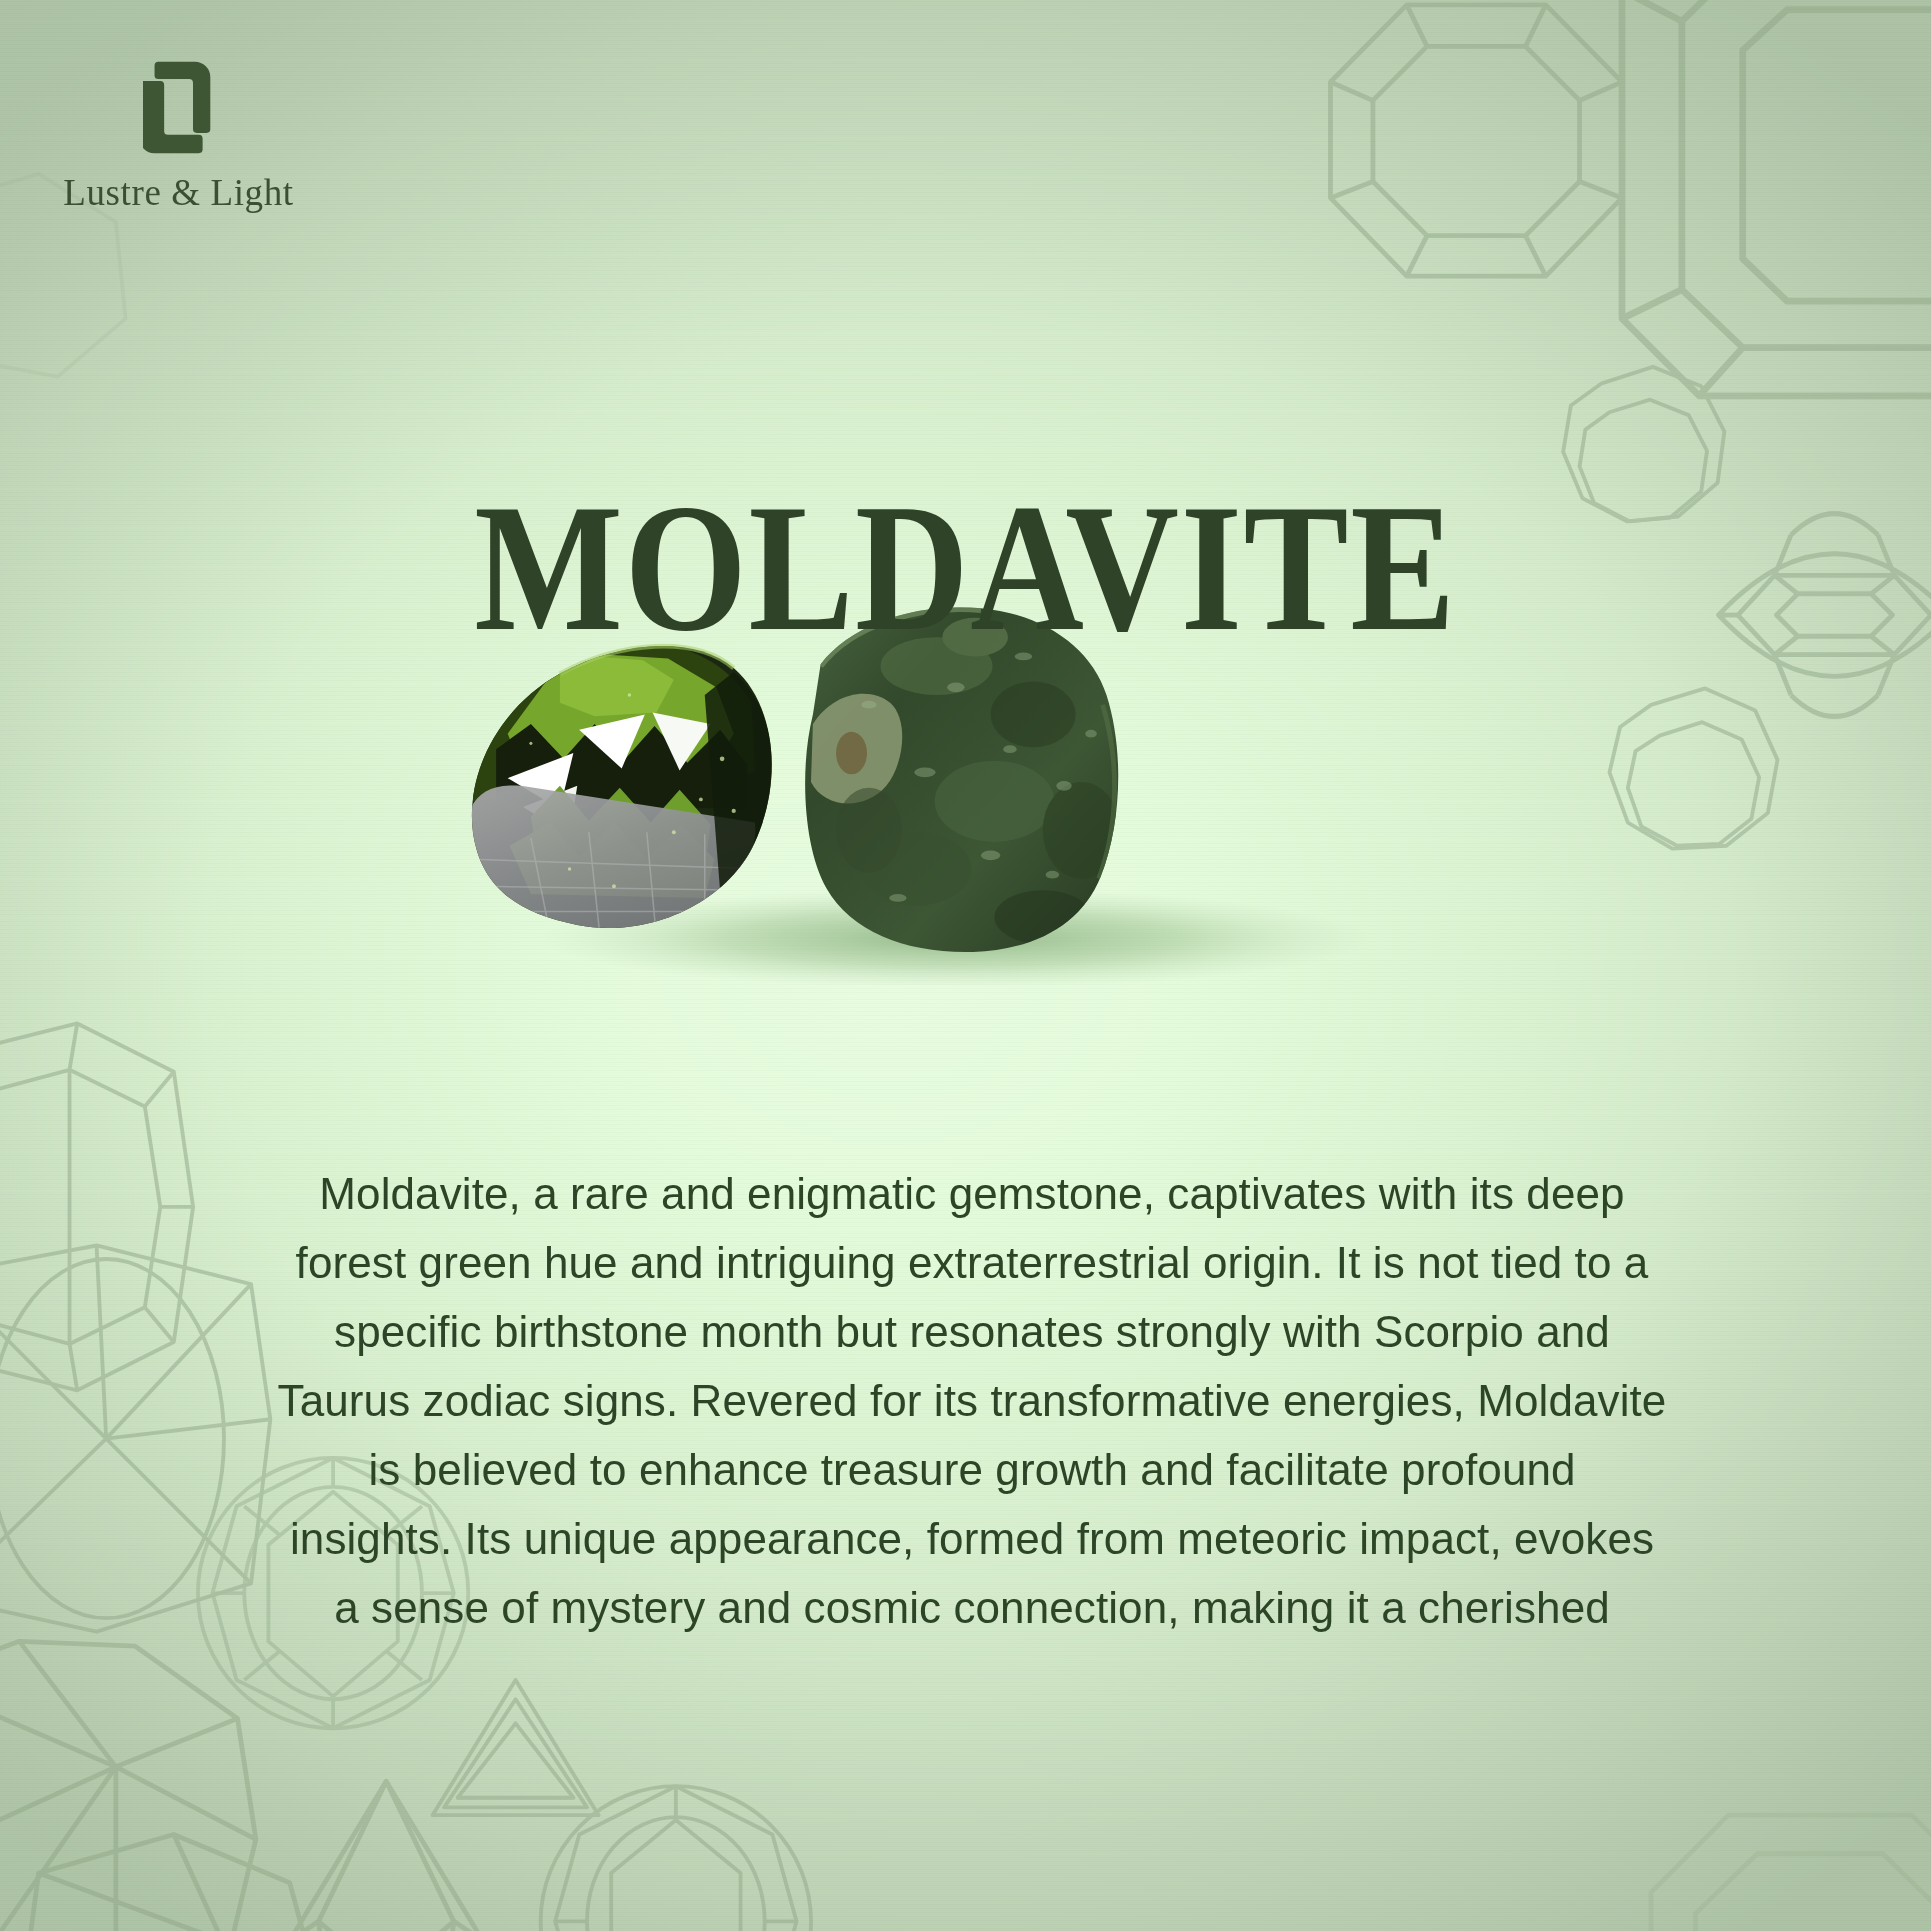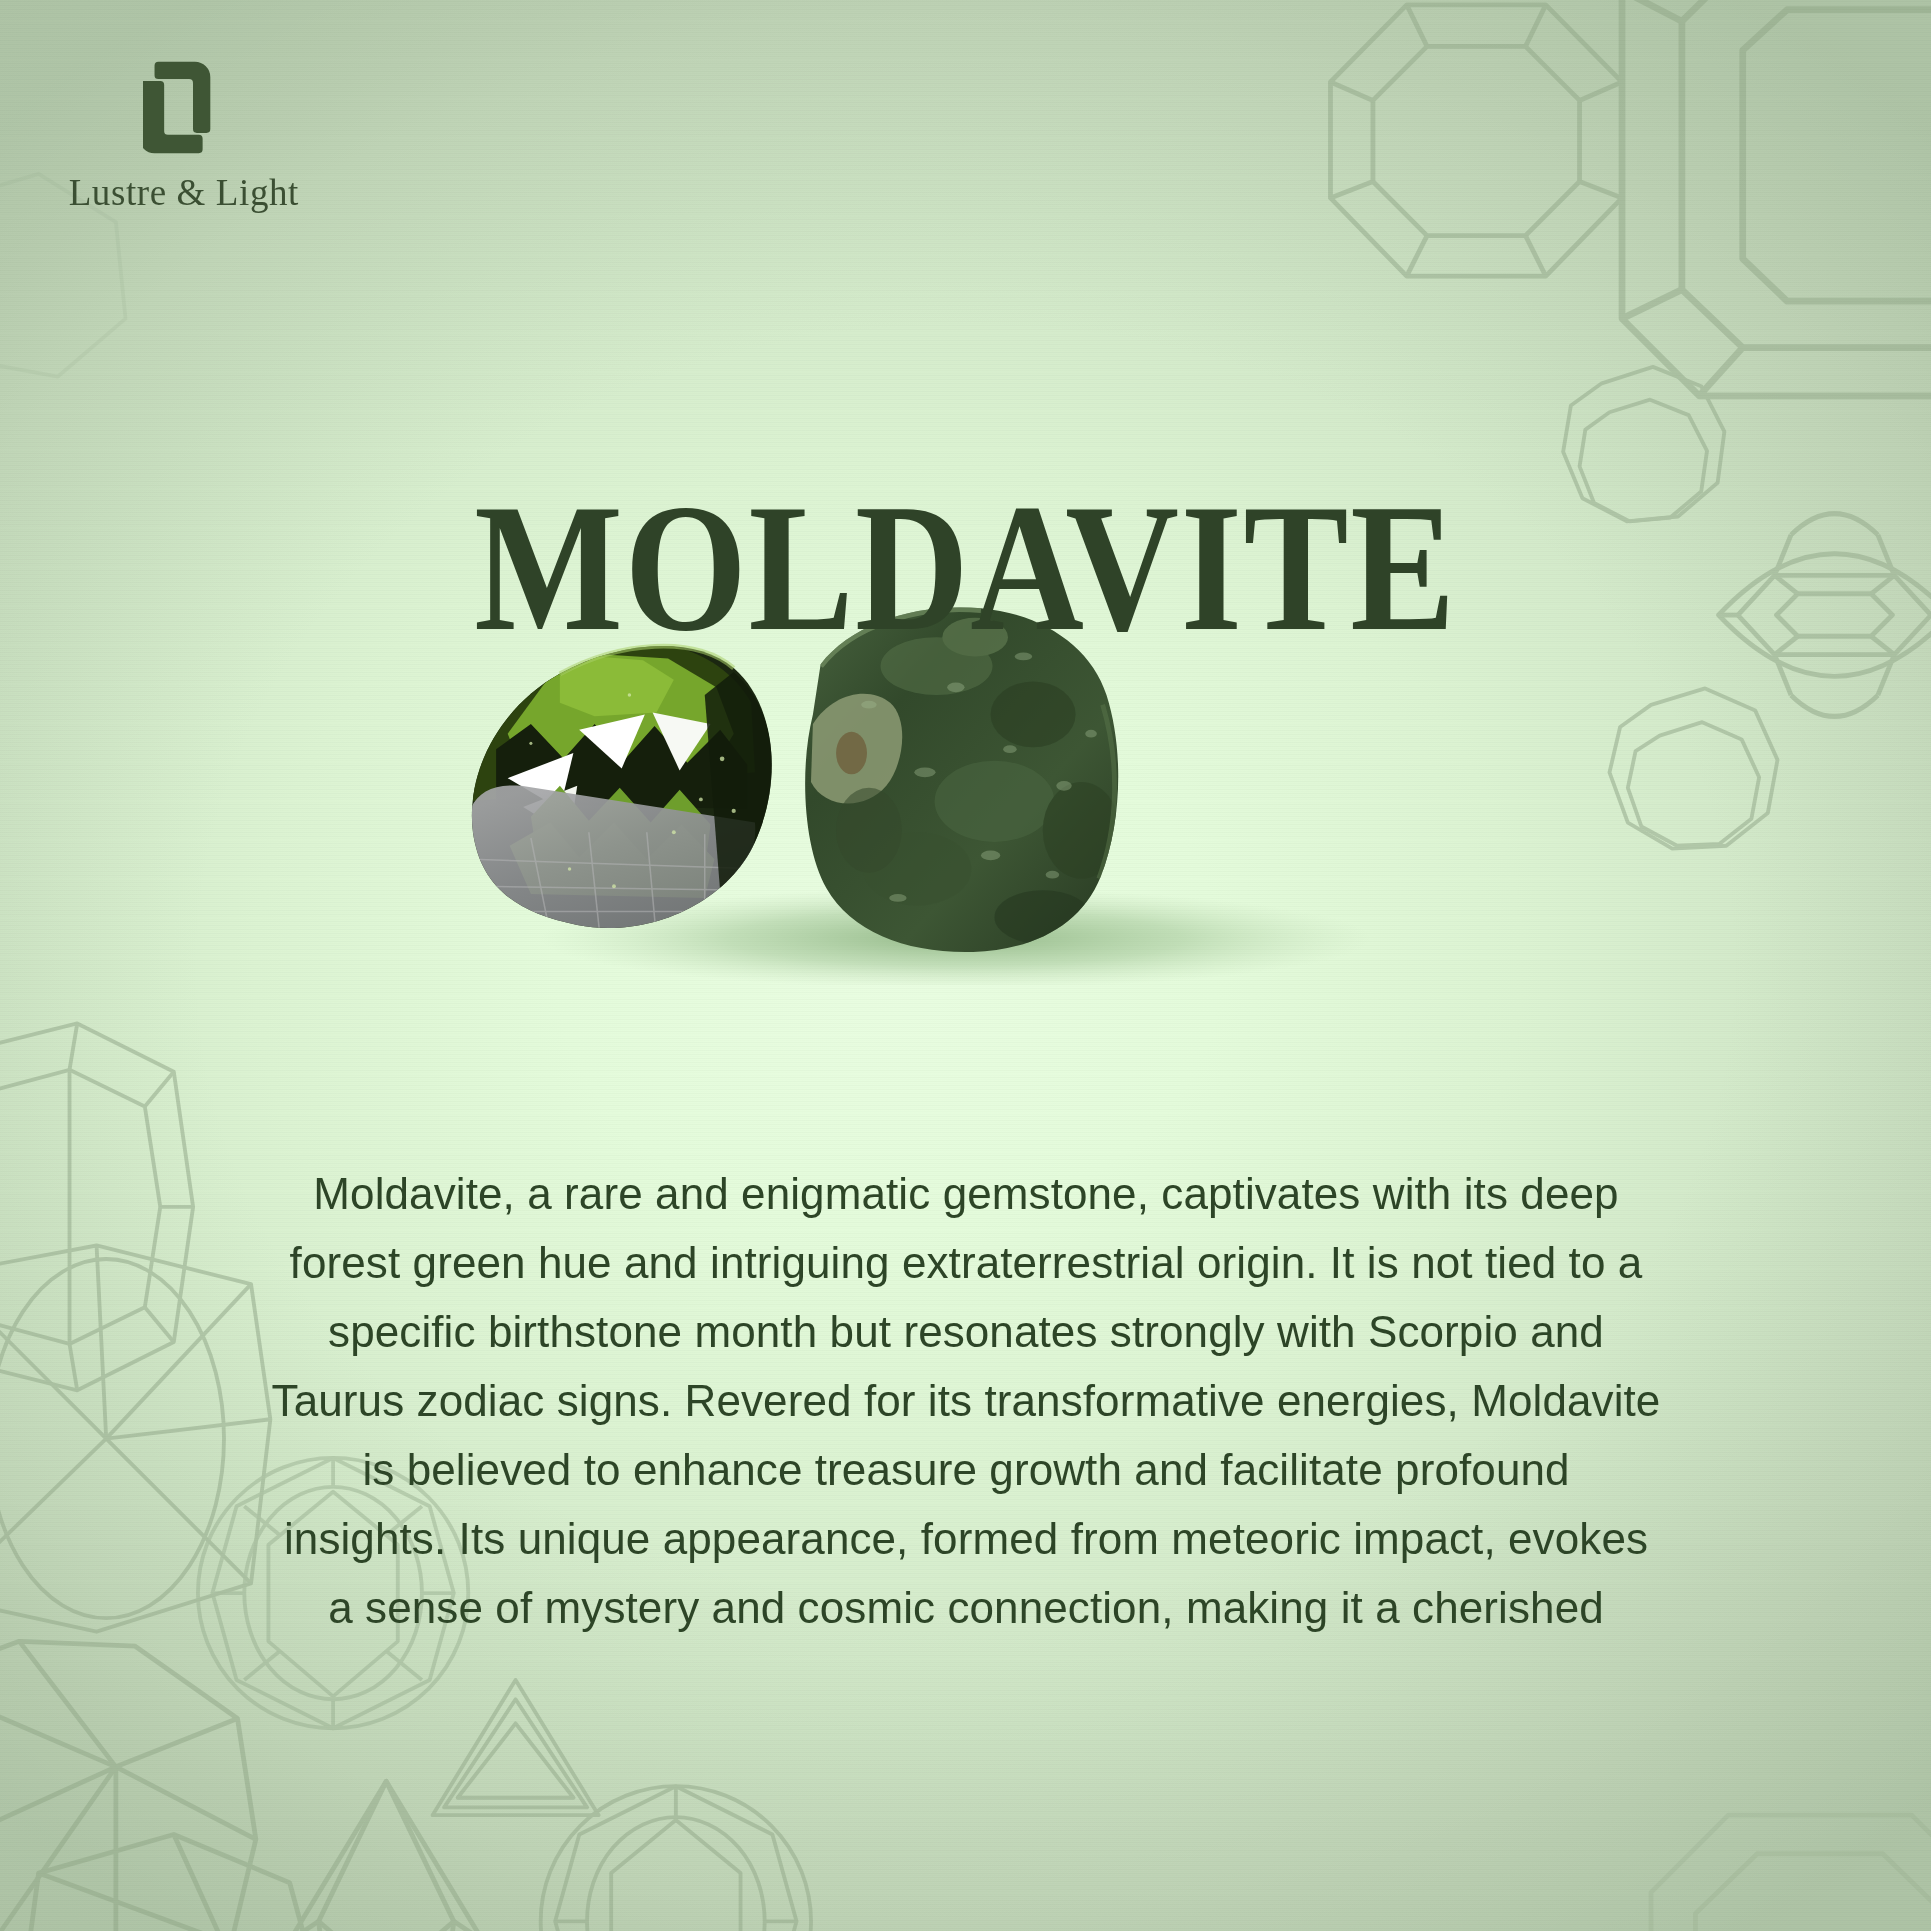--- a/index.html
+++ b/index.html
@@ -72,21 +72,21 @@
     height: 101px;
     margin-left: 85px;
     display: block;
   }
   .brand-name {
     margin-top: 13.5px;
     font-family: "Liberation Serif", "DejaVu Serif", serif;
     font-size: 37px;
     letter-spacing: 0.6px;
     color: #3b4f33;
-    text-align: right;
+    text-align: center;
     width: 241px;
     margin-left: 0;
   }
 
   
   .title {
     position: absolute;
     top: 353px;
     left: 0;
     width: 1931px;
@@ -110,21 +110,21 @@
     top: 579px;
     width: 1101px;
     height: 406px;
     z-index: 9;
   }
   .gem-art svg { display: block; width: 100%; height: 100%; }
 
   
   .body-copy {
     position: absolute;
-    left: 97px;
+    left: 103px;
     top: 1159px;
     width: 1738px;
     z-index: 10;
     text-align: center;
     color: #2d4527;
     font-size: 44px;
     line-height: 69px;
     letter-spacing: 0.1px;
     font-family: "Liberation Sans", sans-serif;
   }

